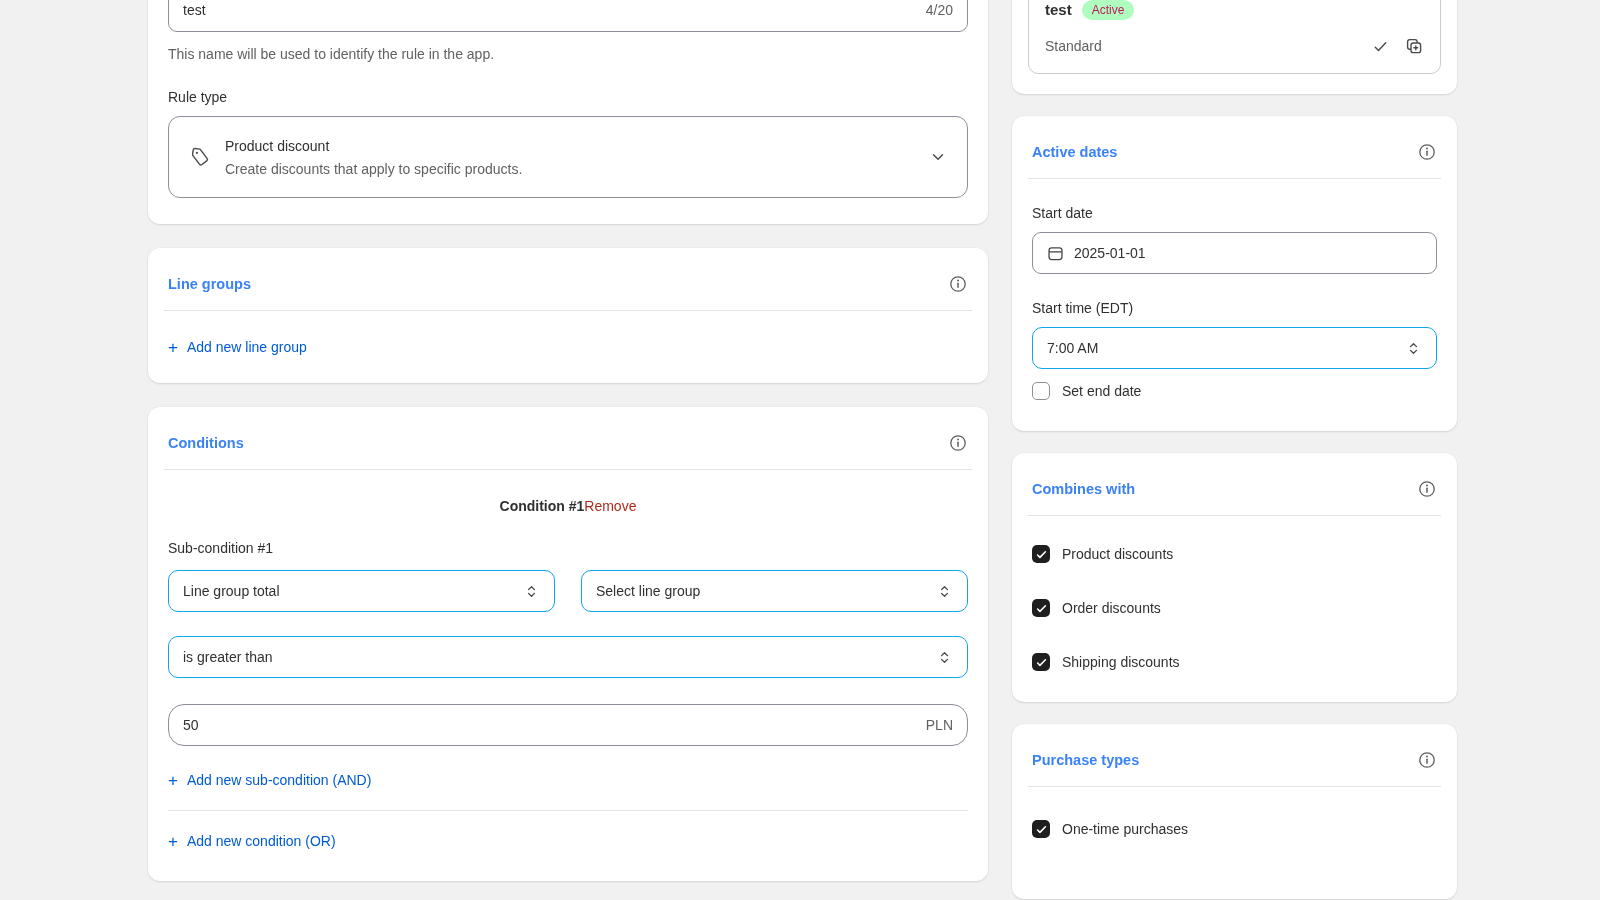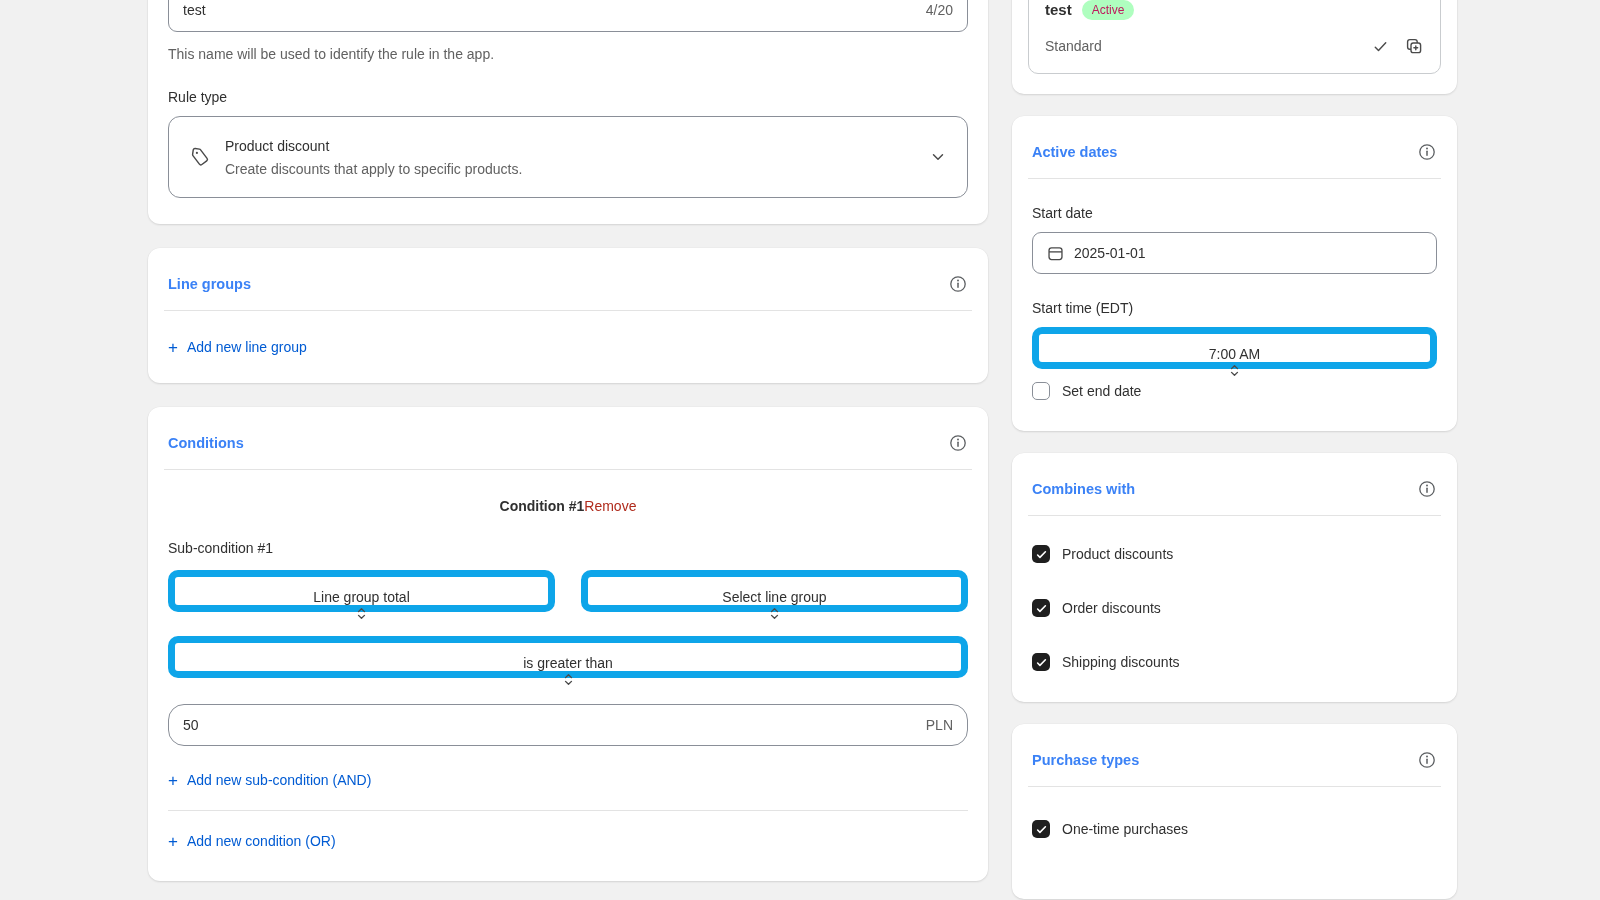--- a/index.html
+++ b/index.html
@@ -54,22 +54,22 @@
   .lg-body { padding:26px 20px 26px 20px; }
 
   .cond-body { padding:26px 20px 30px 20px; }
   .cond-row1 { display:flex; align-items:center; justify-content:center; }
   .cond-heading { font-weight:700; line-height:20px; }
   .remove-link { color:#b02b1c; cursor:pointer; line-height:20px; }
   .subcond-heading { margin-top:22px; line-height:20px; }
   .select-row { display:flex; gap:26px; margin-top:12px; }
   .select {
     display:flex; align-items:center; justify-content:space-between;
-    height:42px; border:7px solid #0ea5e9; border-radius:10px;
-    padding:12px 14px; background:#fff; cursor:pointer;flex-direction:column;
+    height:42px; border:1px solid #0ea5e9; border-radius:10px;
+    padding:12px 14px; background:#fff; cursor:pointer;
   }
   .select .sel-text { color:#303030; }
   .select-half { flex:1; }
   .select-full { margin-top:24px; }
   .amount-input { margin-top:26px; height:42px; border-radius:16px; }
   .suffix { color:#616161; margin-left:12px; }
   .cond-link1 { margin-top:24px; }
   .cond-div { margin:20px 0; }
 
   

